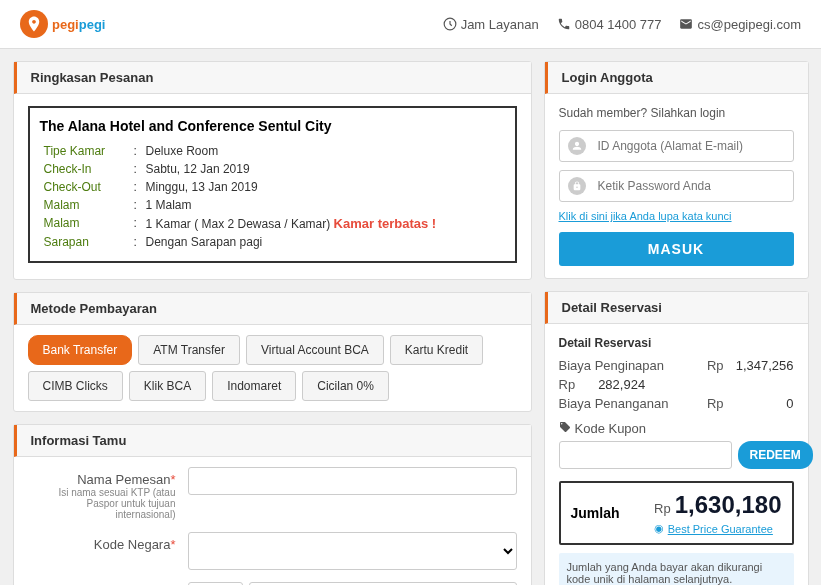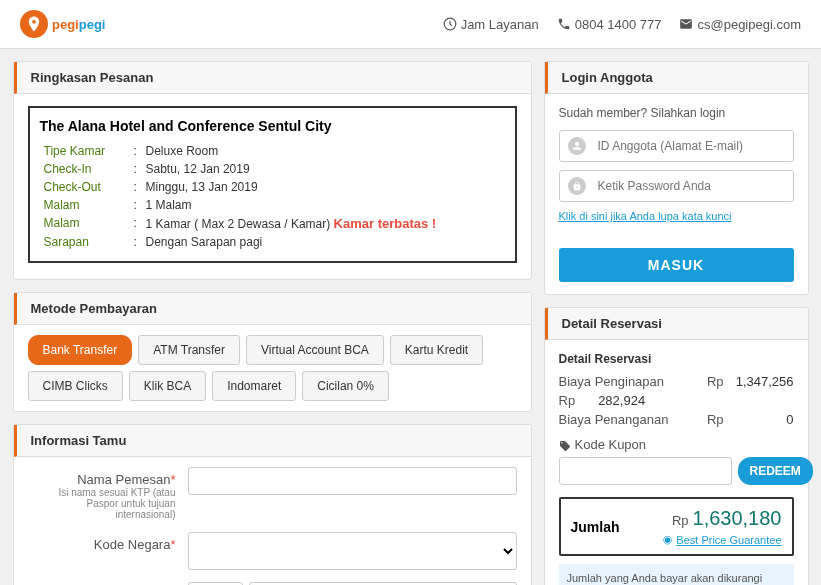--- a/index.html
+++ b/index.html
@@ -193,21 +193,21 @@
     .icon-circle {
       width: 18px; height: 18px;
       background: #ccc;
       border-radius: 50%;
       display: flex; align-items: center; justify-content: center;
       flex-shrink: 0;
     }
     .forgot-link {
       font-size: 11px;
       color: #1a9cd8;
-      margin-bottom: 26px;
+      margin-bottom: 10px;
       display: block;
     }
     .masuk-btn {
       width: 100%;
       background: #1a9cd8;
       color: #fff;
       border: none;
       padding: 9px;
       font-size: 14px;
       font-weight: bold;
@@ -224,21 +224,21 @@
       font-size: 12px;
       color: #333;
       margin-bottom: 4px;
     }
     .detail-row .label { color: #555; }
     .detail-row .values { display: flex; gap: 10px; }
     .detail-row .currency { color: #555; }
     .detail-row .amount { text-align: right; min-width: 60px; }
 
     .kupon-section { margin-top: 10px; }
-    .kupon-label { font-size: 12px; color: #555; margin-bottom: 5px; display: flex; align-items: flex-end; gap: 4px; }
+    .kupon-label { font-size: 12px; color: #555; margin-bottom: 5px; display: flex; align-items: flex-start; gap: 4px; }
     .kupon-input-wrap { display: flex; gap: 6px; }
     .kupon-input {
       flex: 1;
       padding: 5px 8px;
       border: 1px solid #ccc;
       border-radius: 3px;
       font-size: 12px;
       height: 28px;
     }
     .redeem-btn {
@@ -257,21 +257,21 @@
       border: 2px solid #333;
       border-radius: 2px;
       padding: 8px 10px;
       display: flex;
       justify-content: space-between;
       align-items: center;
     }
     .total-label { font-weight: bold; font-size: 14px; }
     .total-amount-wrap { text-align: right; }
     .total-currency { font-size: 13px; color: #555; margin-right: 4px; }
-    .total-amount { font-size: 20px; font-weight: normal; color: #0f766e; }
+    .total-amount { font-size: 24px; font-weight: bold; color: #0f172a; }
     .best-price-row {
       display: flex;
       align-items: center;
       gap: 4px;
       margin-top: 3px;
     }
     .best-price-icon {
       color: #1a9cd8;
       font-size: 11px;
     }

